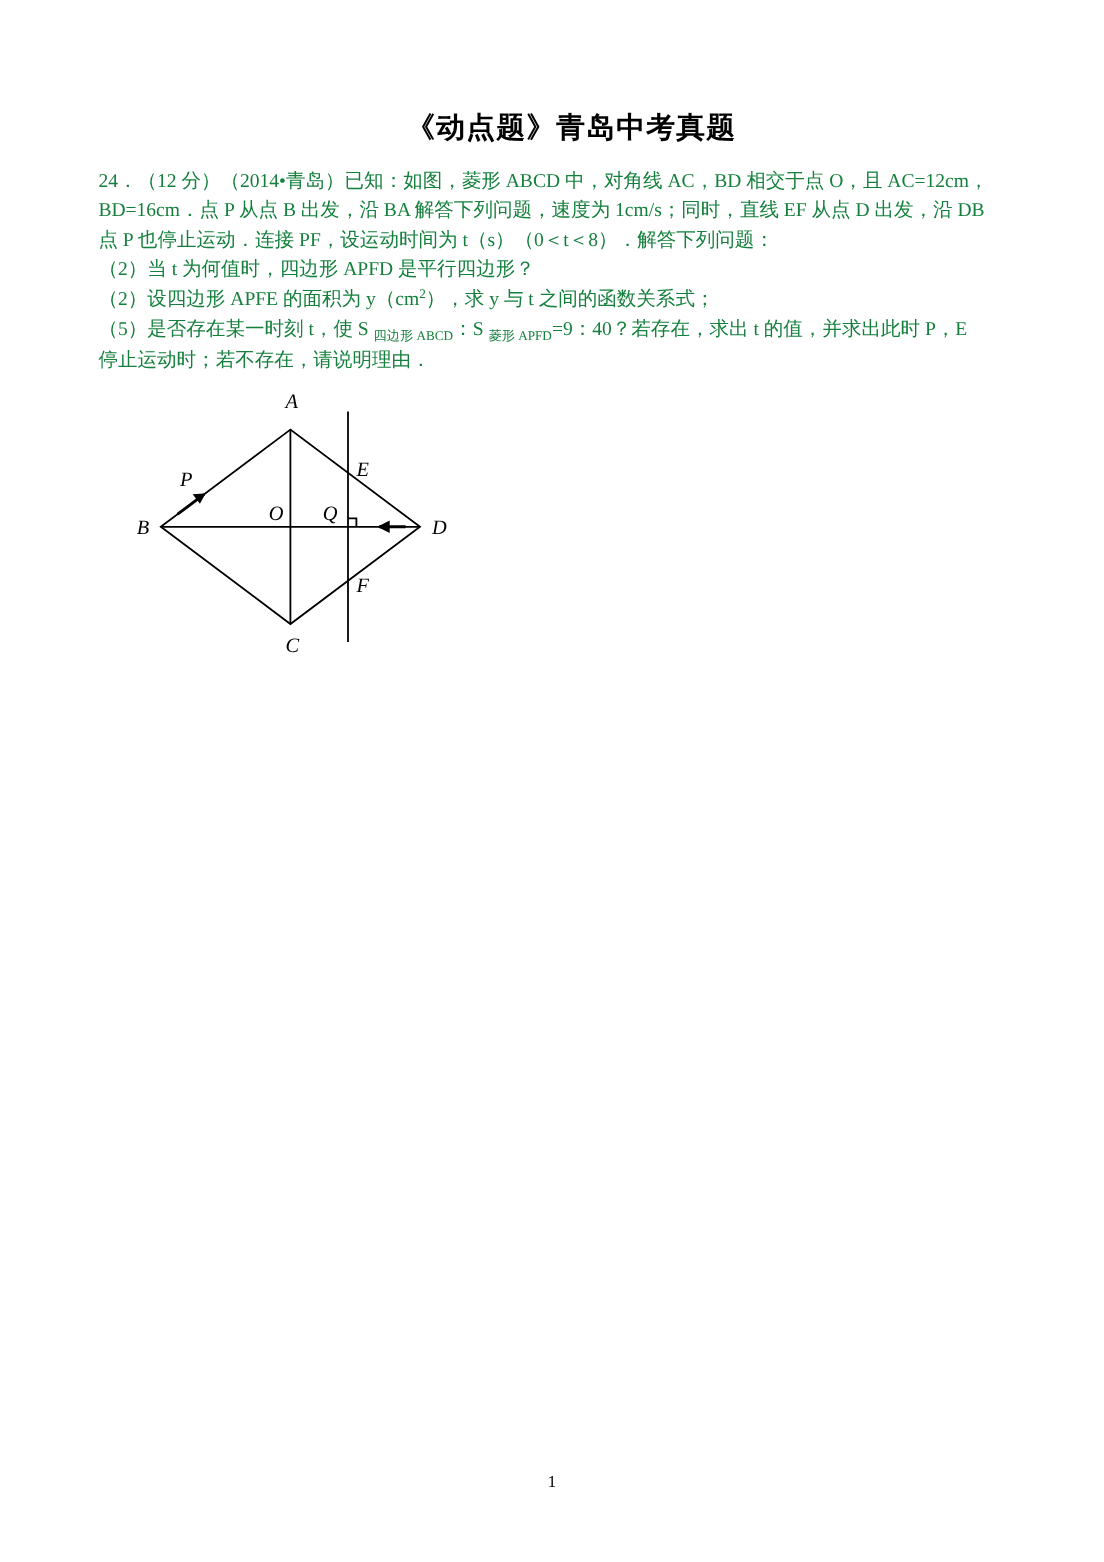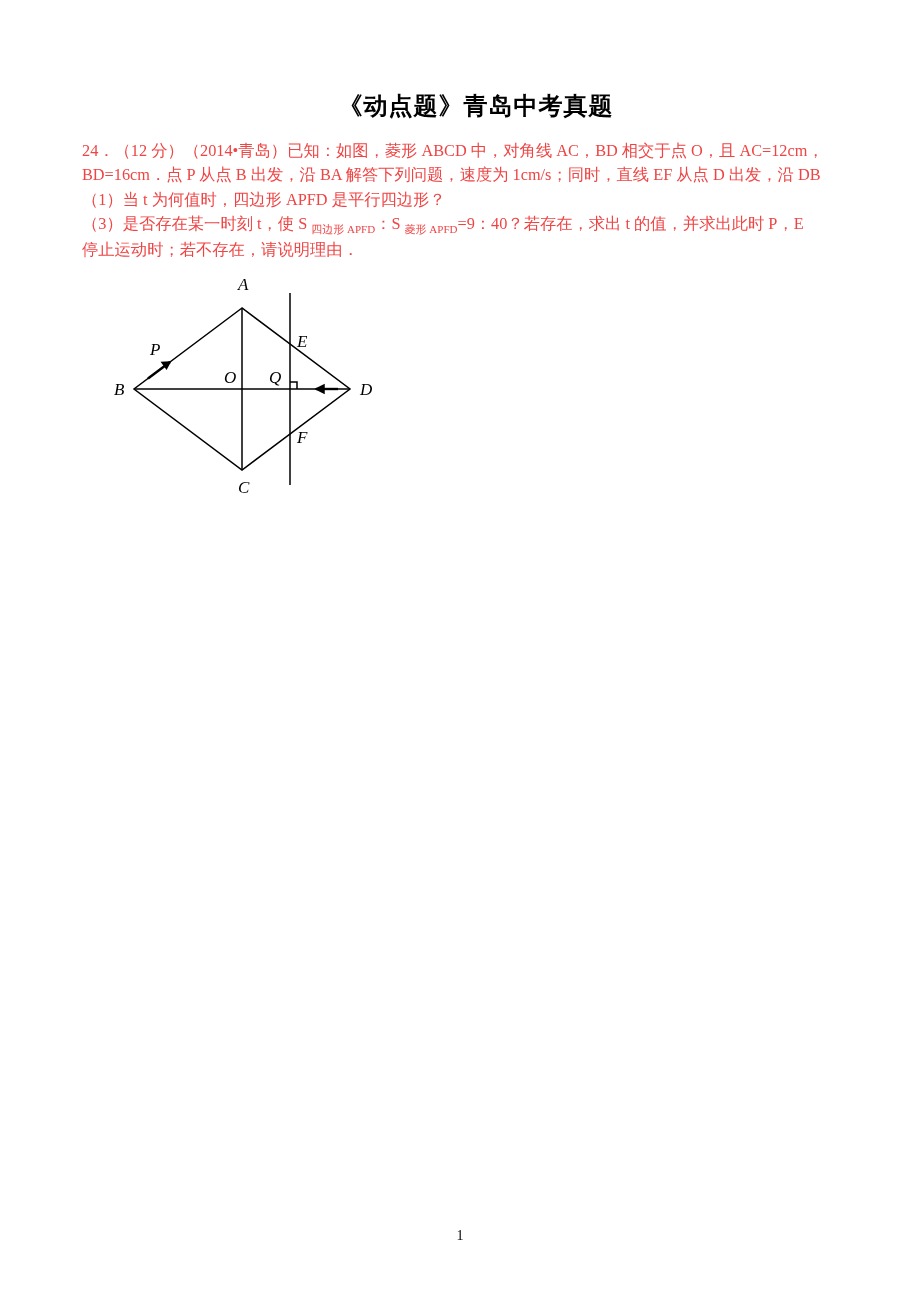--- a/index.html
+++ b/index.html
@@ -24,21 +24,21 @@
       font-weight: bold;
       font-size: 24px;
       font-family: "KaiTi", "楷体", serif;
       margin: 0 0 17px 0;
       letter-spacing: 1px;
     }
     .body-text {
       font-size: 16.3px;
       line-height: 1.50;
       text-align: justify;
-      color: #ef4444;
+      color: #15803d;
     }
     .body-text p {
       margin: 0;
     }
     .sup {
       font-size: 11px;
       vertical-align: super;
     }
     .sub {
       font-size: 11px;
@@ -60,23 +60,27 @@
   </style>
 </head>
 <body>
 
 <div class="page-content">
   <h1 class="title">《动点题》青岛中考真题</h1>
 
   <div class="body-text">
     <p>24．（12 分）（2014•青岛）已知：如图，菱形 ABCD 中，对角线 AC，BD 相交于点 O，且 AC=12cm，</p>
     <p>BD=16cm．点 P 从点 B 出发，沿 BA 解答下列问题，速度为 1cm/s；同时，直线 EF 从点 D 出发，沿 DB</p>
-    <p>（1）当 t 为何值时，四边形 APFD 是平行四边形？</p>
+    <p>点 P 也停止运动．连接 PF，设运动时间为 t（s）（0＜t＜8）．解答下列问题：</p>
+    <p>（2）当 t 为何值时，四边形 APFD 是平行四边形？</p>
     <p>
-      <span>（3）是否存在某一时刻 t，使 S </span><span class="sub">四边形 APFD</span><span>：S </span><span class="sub">菱形 APFD</span><span>=9：40？若存在，求出 t 的值，并求出此时 P，E</span>
+      <span>（2）设四边形 APFE 的面积为 y（cm</span><span class="sup">2</span><span>），求 y 与 t 之间的函数关系式；</span>
+    </p>
+    <p>
+      <span>（5）是否存在某一时刻 t，使 S </span><span class="sub">四边形 ABCD</span><span>：S </span><span class="sub">菱形 APFD</span><span>=9：40？若存在，求出 t 的值，并求出此时 P，E</span>
     </p>
     <p>停止运动时；若不存在，请说明理由．</p>
   </div>
 
   <div class="figure">
     <svg width="280" height="240" viewBox="0 0 280 240" xmlns="http://www.w3.org/2000/svg">
 
       <g stroke="#000" stroke-width="1.5" fill="none">
 
         <polygon points="140,39 32,120 140,201 248,120"></polygon>

